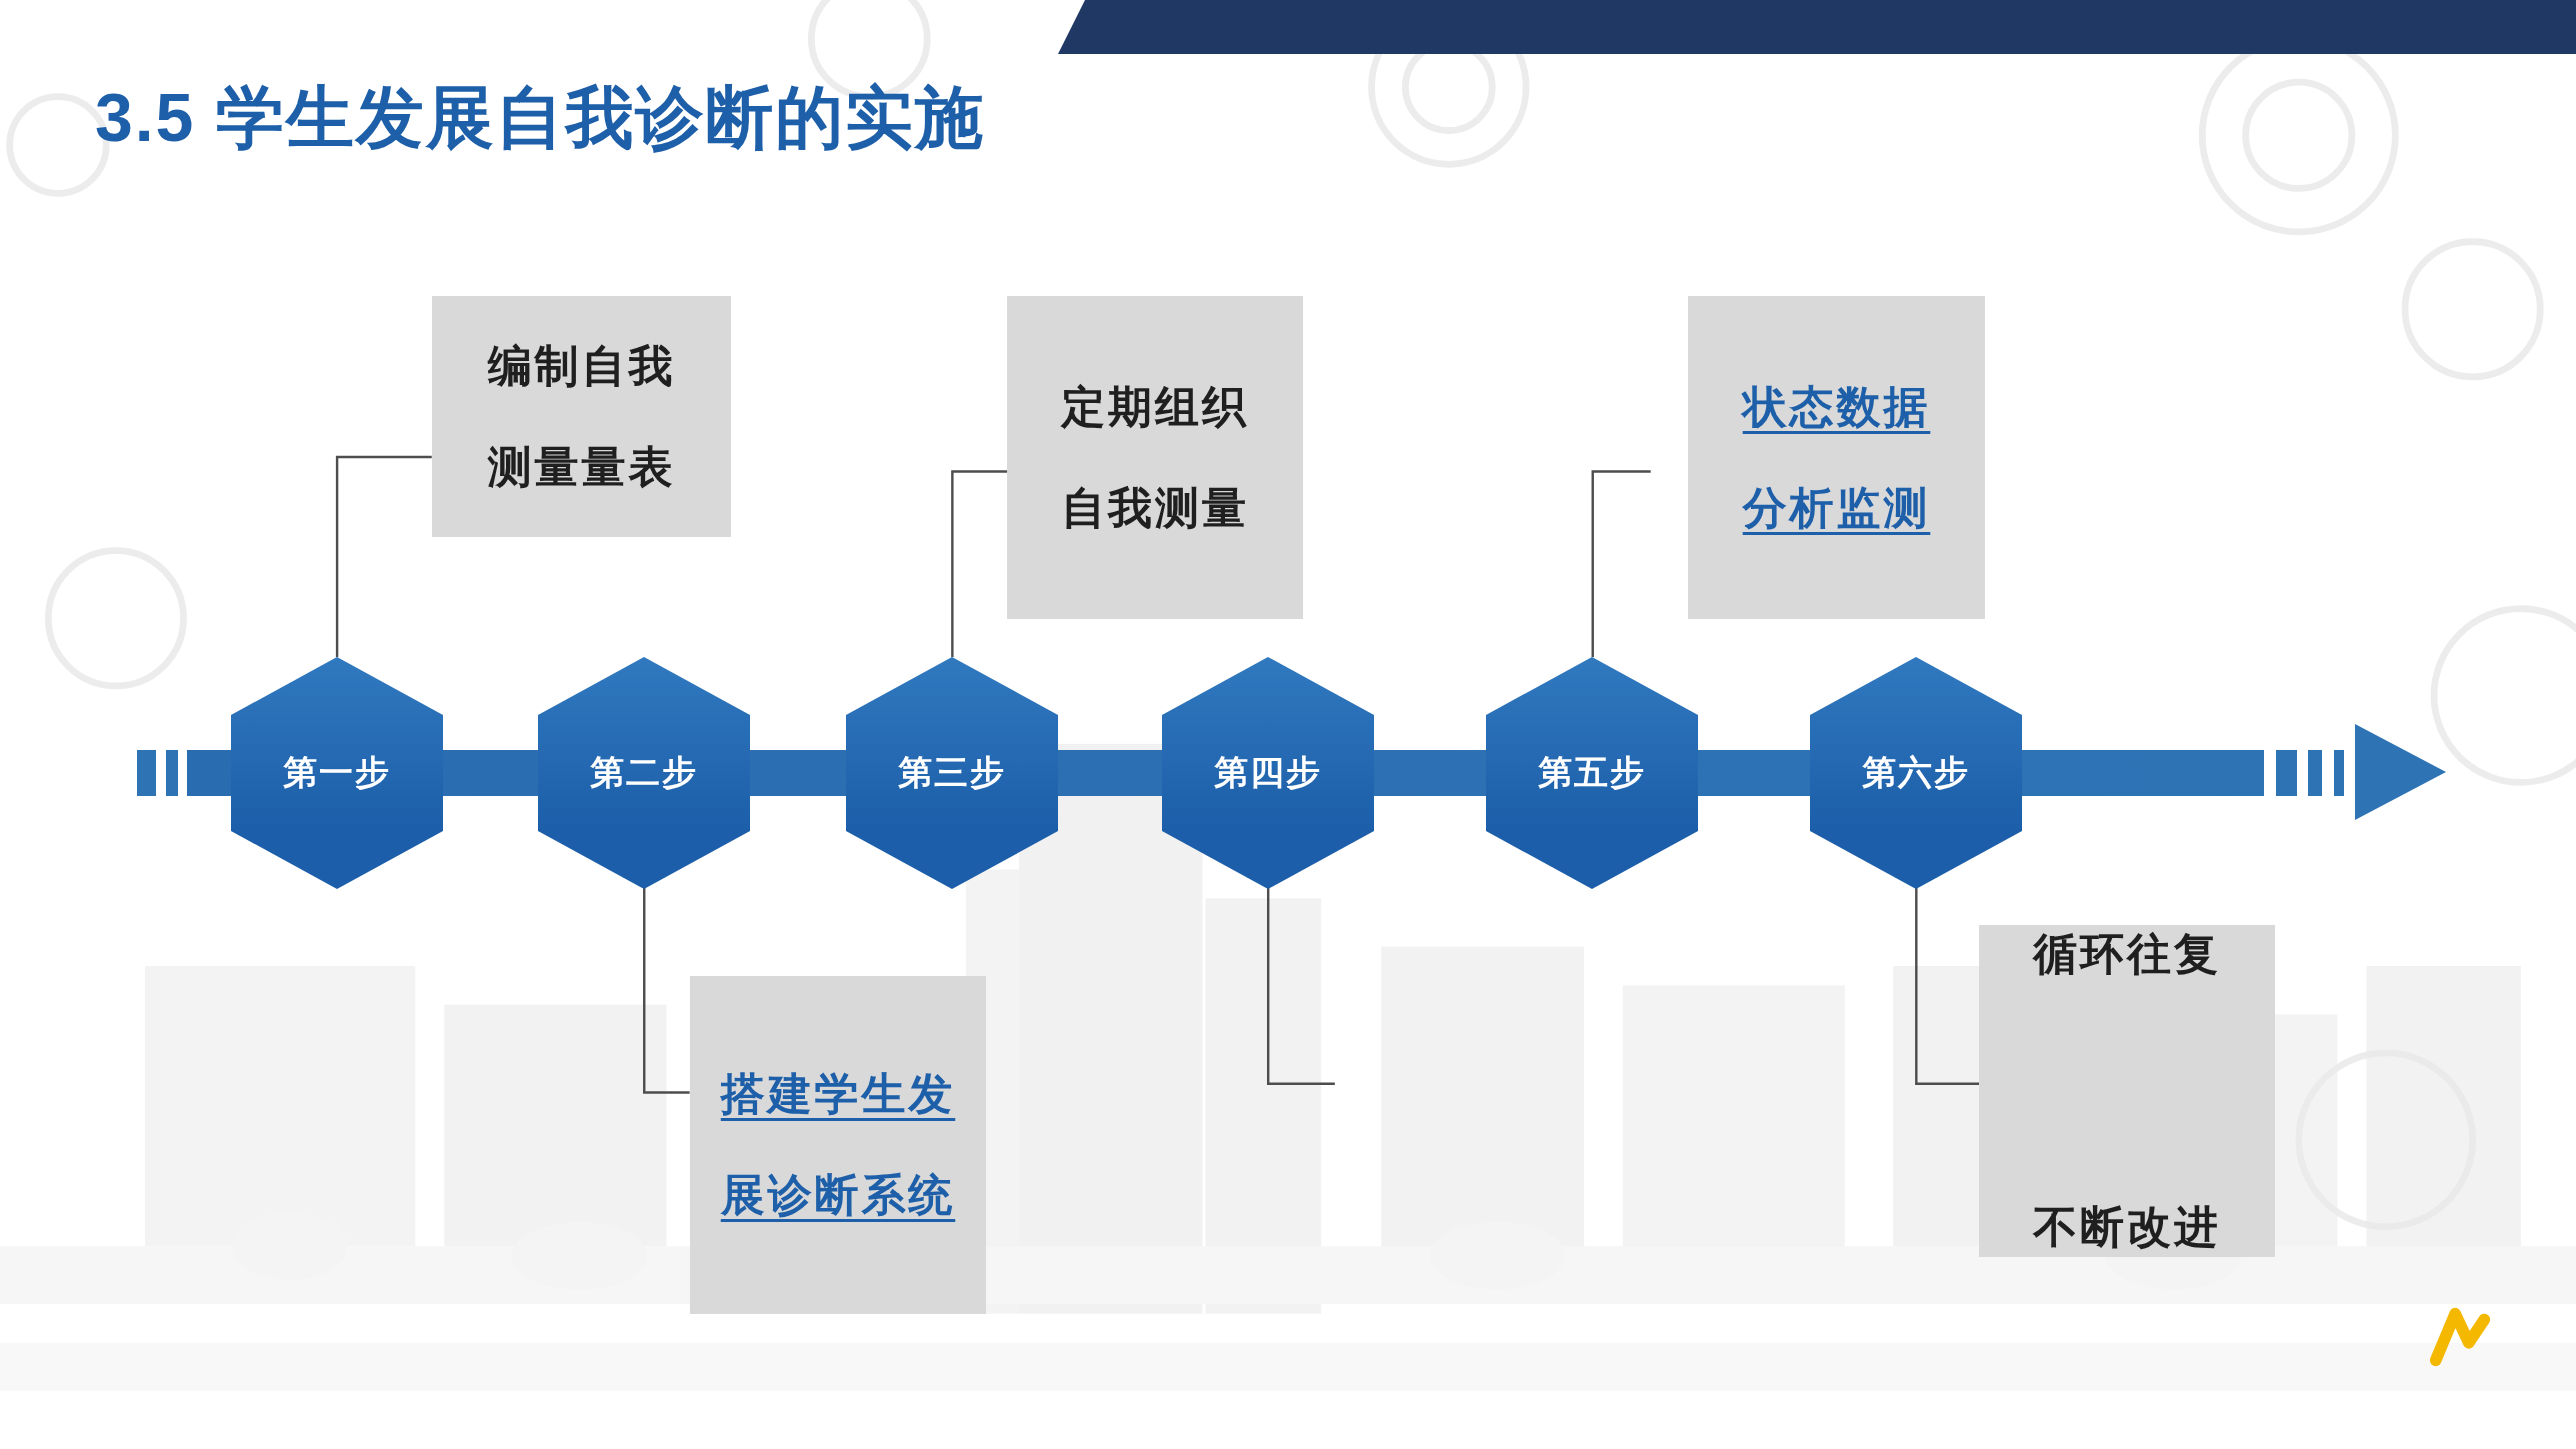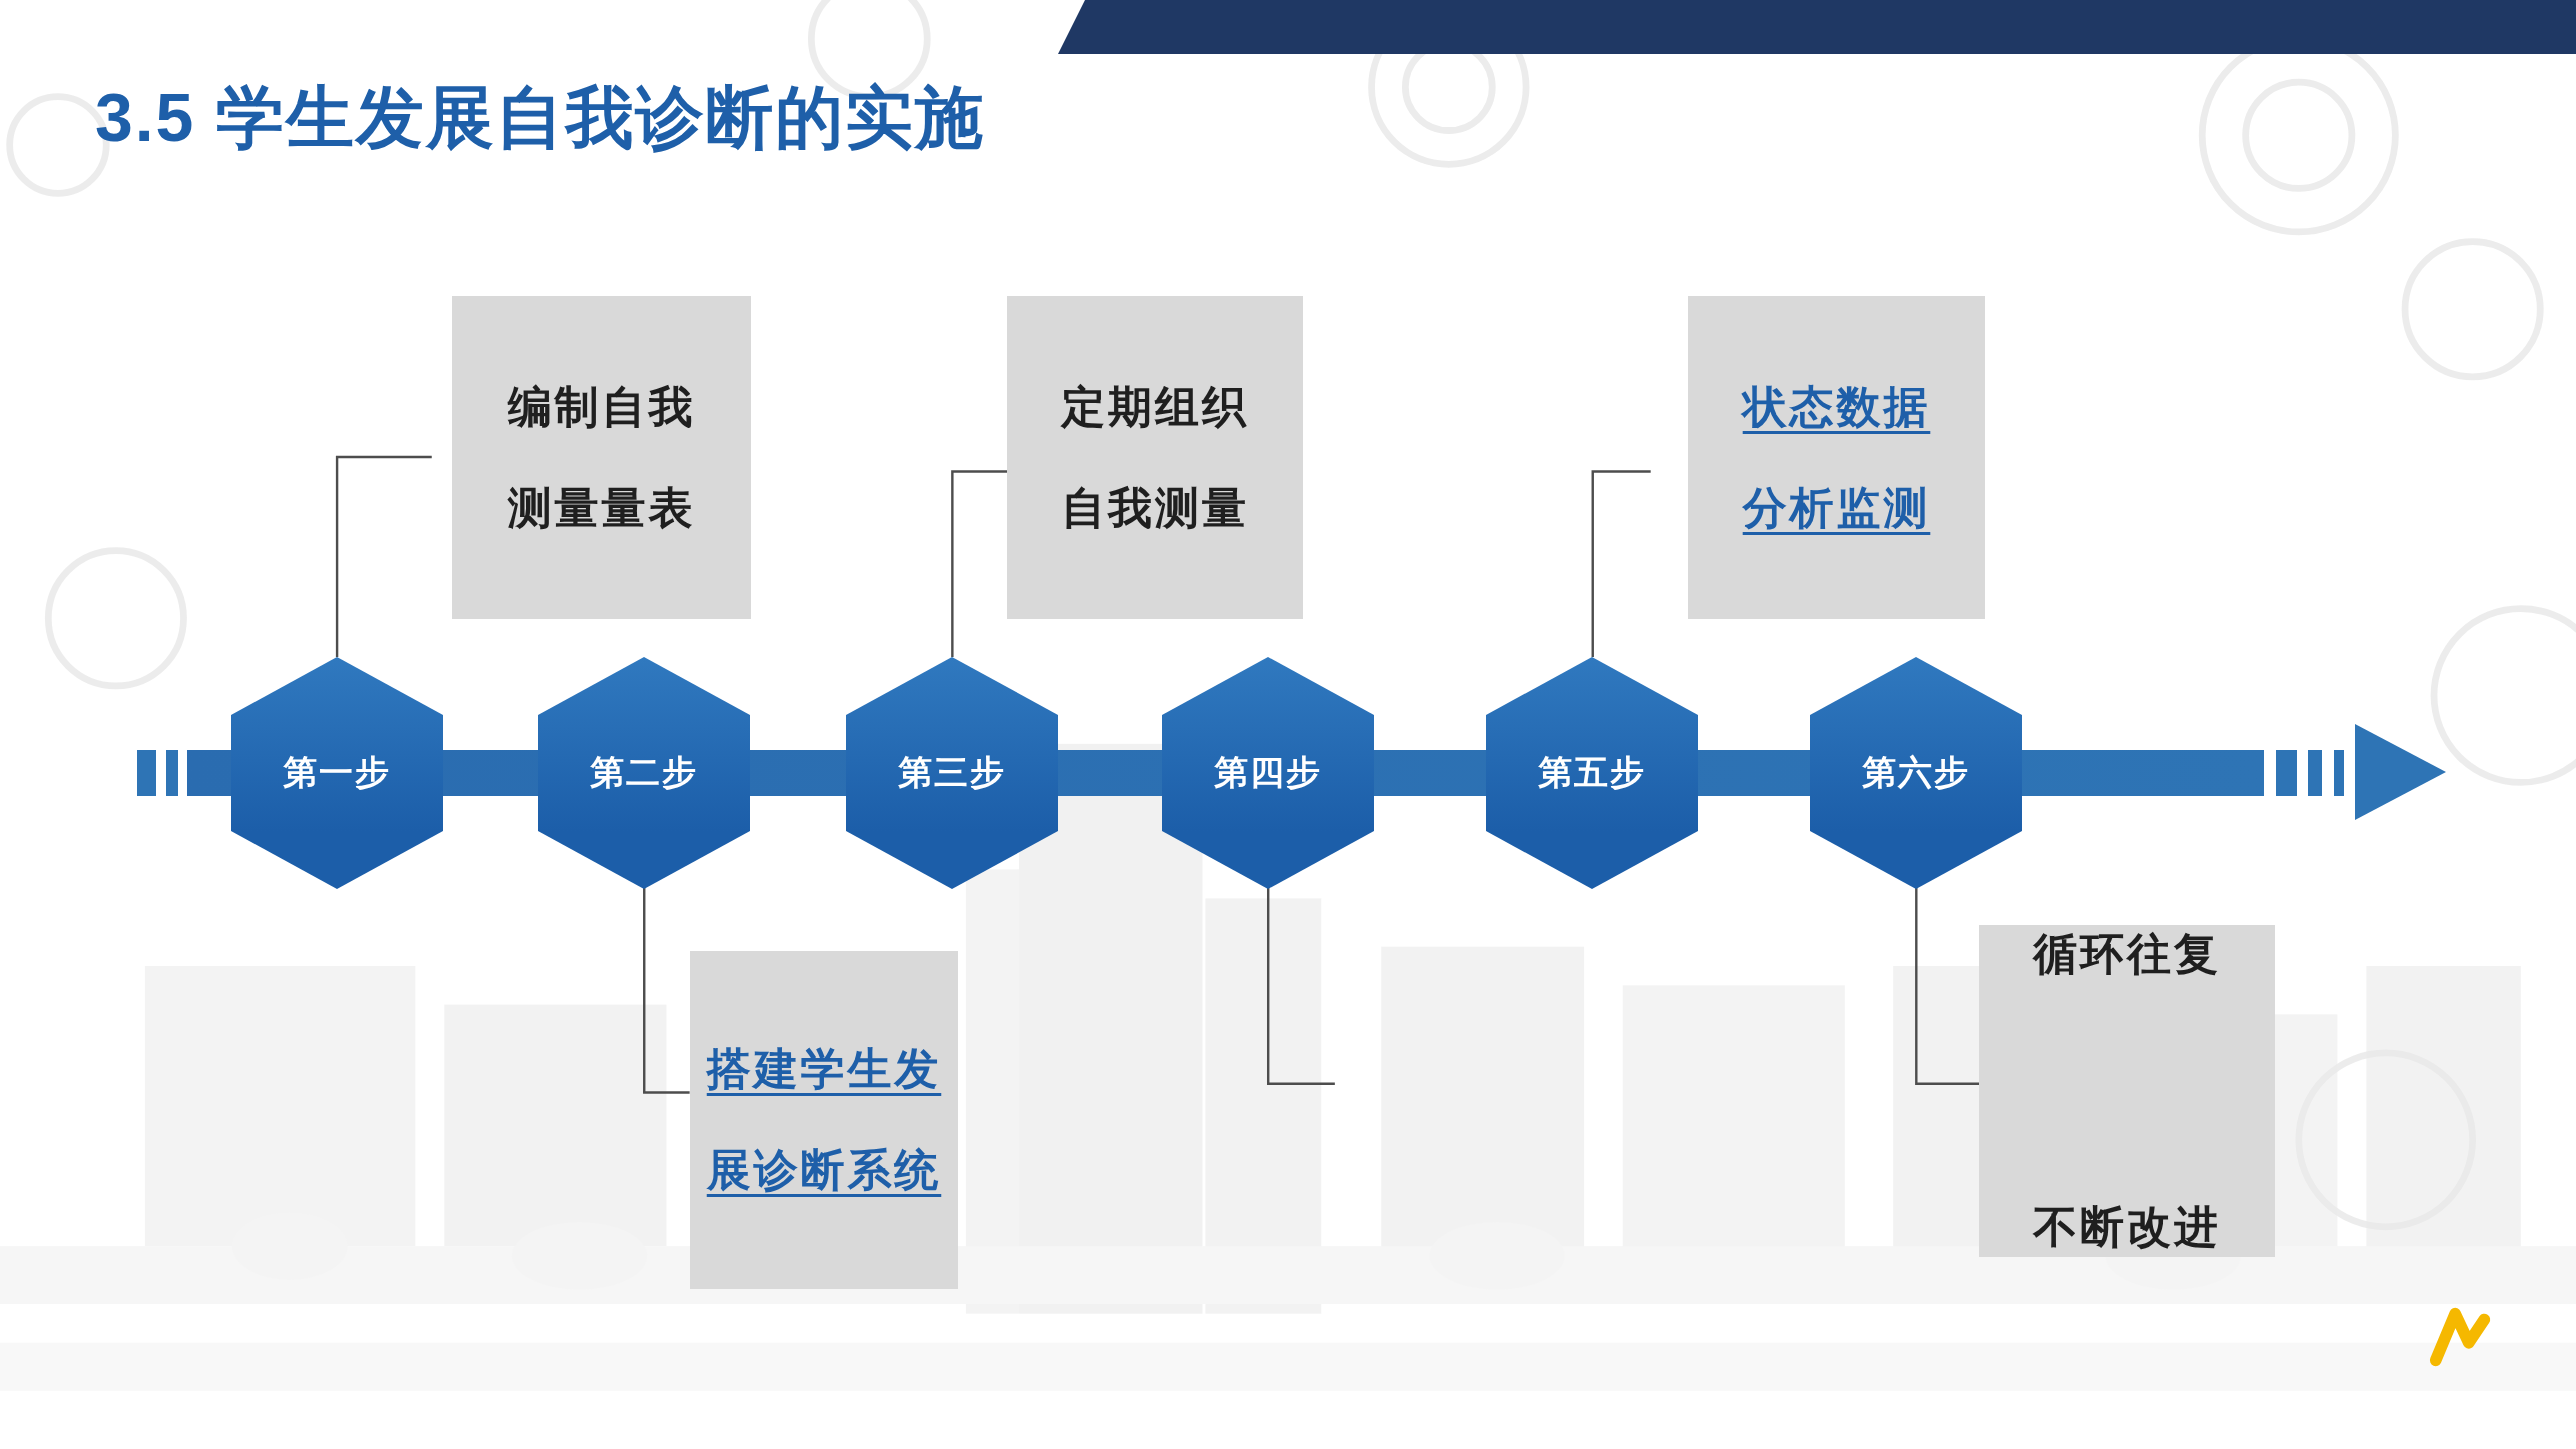--- a/index.html
+++ b/index.html
@@ -43,24 +43,24 @@
   .hex span { color:#ffffff; font-size:34px; font-weight:700; letter-spacing:1.9px; }
   #hex1 { left:231px; }  #hex2 { left:538px; }  #hex3 { left:846px; }
   #hex4 { left:1162px; } #hex5 { left:1486px; } #hex6 { left:1810px; }
 
   
   .callout { position:absolute; background:#d9d9d9;
              display:flex; flex-direction:column; align-items:center; justify-content:center;
              gap:42px; }
   .callout .line { font-size:44px; font-weight:700; color:#1f1f1f; letter-spacing:2.9px; white-space:nowrap; }
   .callout .line.link { color:#1e5fa9; text-decoration:underline; text-underline-offset:8.7px; text-decoration-thickness:2.9px; cursor:pointer; }
-  #co1 { left:452px;  top:296px; width:299px; height:323px; }
+  #co1 { left:432px;  top:296px; width:299px; height:241px; }
   #co3 { left:1007px; top:296px; width:296px; height:323px; }
   #co5 { left:1688px; top:296px; width:297px; height:323px; }
-  #co2 { left:690px;  top:951px; width:268px; height:338px; }
+  #co2 { left:690px;  top:976px; width:296px; height:338px; }
   #co4 { left:1335px; top:925px; width:296px; height:332px; }
   #co6 { left:1979px; top:925px; width:296px; height:332px;justify-content:space-between; }
 
   
   .logo { position:absolute; left:2426px; top:1302px; width:70px; height:70px; }
 </style>
 </head>
 <body>
 
 <div class="slide">

